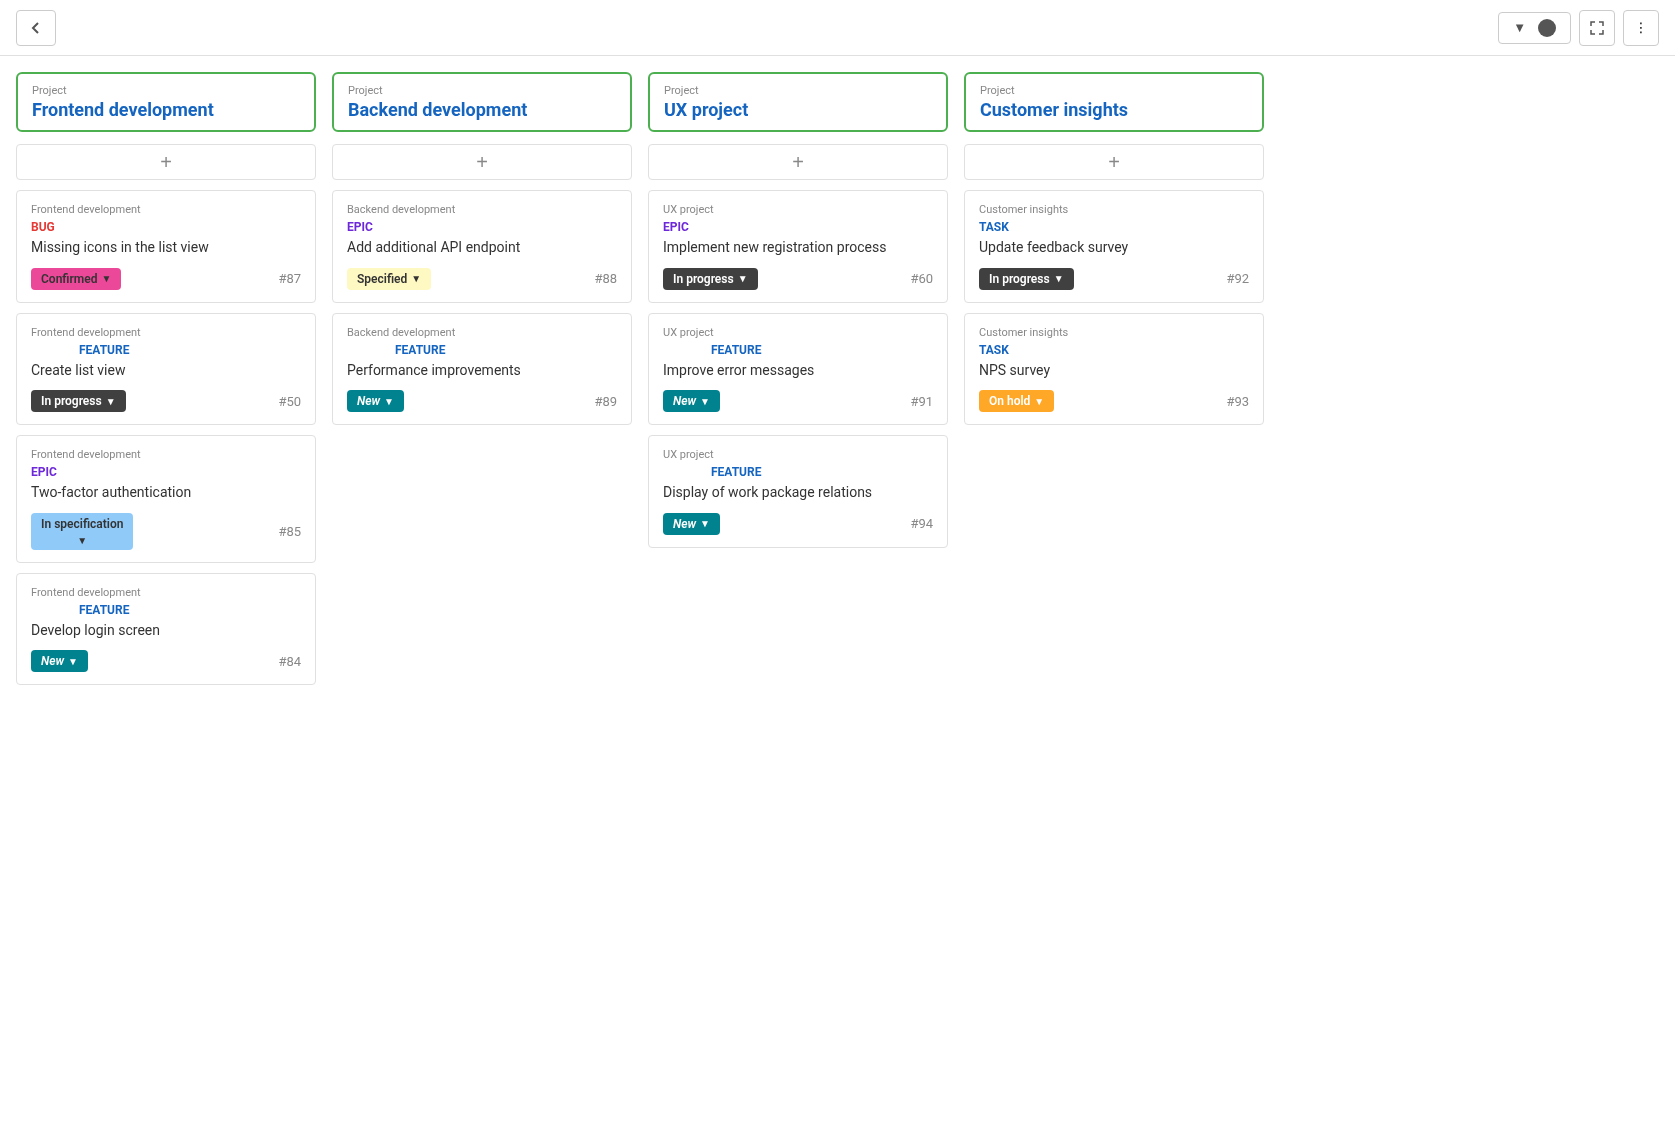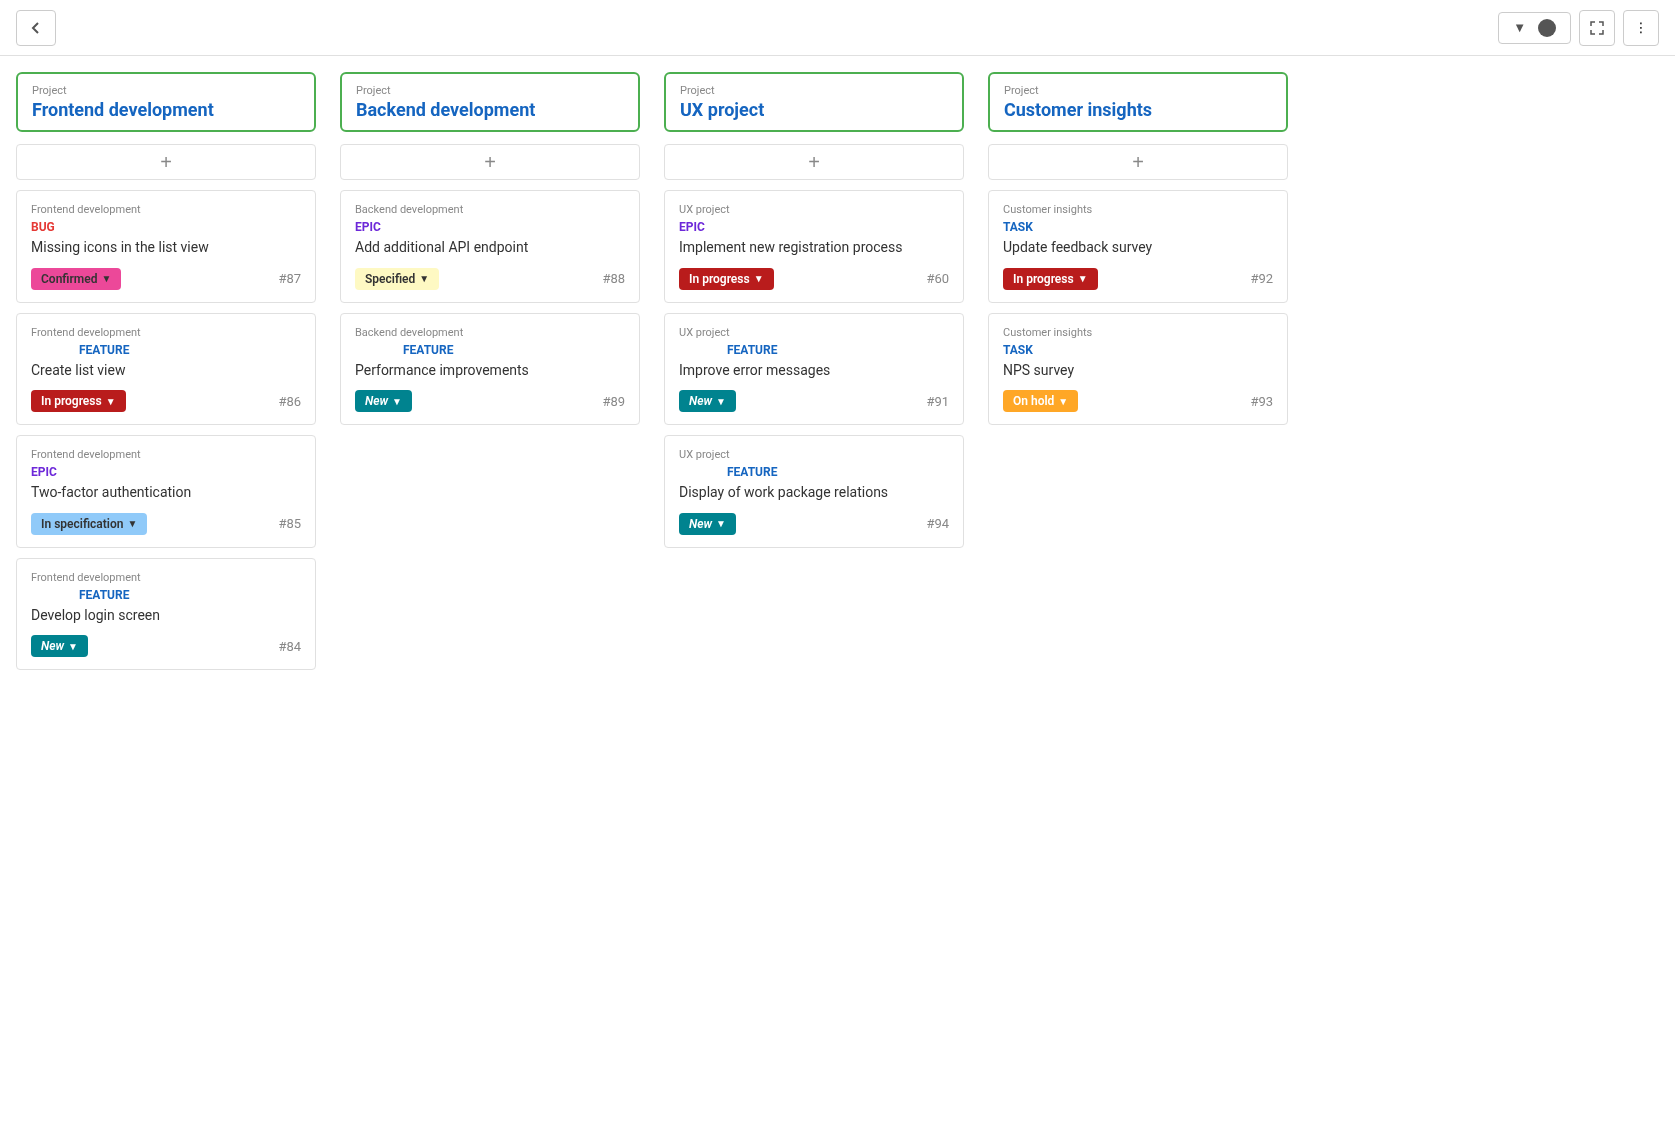--- a/index.html
+++ b/index.html
@@ -13,21 +13,21 @@
     .back-btn svg { width: 16px; height: 16px; }
     .header-title { font-size: 20px; font-weight: 600; color: #333; flex: 1; }
     .header-actions { display: flex; align-items: center; gap: 8px; }
     .filter-btn { display: flex; align-items: center; gap: 6px; padding: 6px 14px; border: 1px solid #ccc; border-radius: 4px; background: #fff; cursor: pointer; font-size: 13px; }
     .filter-icon { color: #555; }
     .filter-count { background: #555; color: #fff; border-radius: 50%; width: 18px; height: 18px; display: flex; align-items: center; justify-content: center; font-size: 11px; }
     .expand-btn, .more-btn { width: 36px; height: 36px; border: 1px solid #ccc; border-radius: 4px; background: #fff; cursor: pointer; display: flex; align-items: center; justify-content: center; }
 
     
     .board-wrapper { padding: 16px; overflow: auto; flex: 1; }
-    .board { display: flex; gap: 24px; }
+    .board { display: flex; gap: 16px; }
 
     
     .column { width: 300px; flex-shrink: 0; }
     .column-header { border: 2px solid #4caf50; border-radius: 6px; padding: 10px 14px; margin-bottom: 12px; background: #fff; }
     .column-header .project-label { font-size: 11px; color: #888; margin-bottom: 2px; }
     .column-header .project-name { font-size: 18px; font-weight: 700; color: #1565c0; }
 
     
     .add-btn { width: 100%; height: 36px; border: 1px solid #e0e0e0; border-radius: 4px; background: #fff; cursor: pointer; font-size: 20px; color: #888; display: flex; align-items: center; justify-content: center; margin-bottom: 10px; }
 
@@ -41,23 +41,23 @@
     .card-type.task { color: #1565c0; }
     .card-title { font-size: 14px; color: #333; margin-bottom: 10px; line-height: 1.4; }
     .card-footer { display: flex; align-items: center; justify-content: space-between; }
     .card-id { color: #888; font-size: 13px; }
 
     
     .status-badge { display: inline-flex; align-items: center; gap: 4px; padding: 4px 10px; border-radius: 4px; font-size: 12px; font-weight: 600; color: #fff; cursor: pointer; }
     .status-badge .dropdown-arrow { font-size: 10px; }
     .status-confirmed { background: #ec4899; color: #333; text-align: center; }
     .status-specified { background: #fef9c3; color: #333; justify-content: space-between; }
-    .status-in-progress { background: #b91c1c; color: #fff; justify-content: space-between; }
+    .status-in-progress { background: #404040; color: #fff; justify-content: space-between; }
     .status-new { background: #00838f; color: #fff; font-style: italic; }
-    .status-in-specification { background: #90caf9; color: #333; }
+    .status-in-specification { background: #90caf9; color: #333; flex-direction: column; }
     .status-on-hold { background: #ffa726; color: #fff; }
   </style>
 </head>
 <body>
 
 <div class="app-container">
 
   <div class="header">
     <button class="back-btn">
       <svg viewBox="0 0 16 16" fill="none" stroke="#555" stroke-width="2">
@@ -104,21 +104,21 @@
     </div>
           <div class="card">
       <div class="card-project">Frontend development</div>
       <div class="card-type feature">FEATURE</div>
       <div class="card-title">Create list view</div>
       <div class="card-footer">
         <span class="status-badge status-in-progress">
           <span>In progress</span>
           <span class="dropdown-arrow">▼</span>
         </span>
-        <span class="card-id">#86</span>
+        <span class="card-id">#50</span>
       </div>
     </div>
           <div class="card">
       <div class="card-project">Frontend development</div>
       <div class="card-type epic">EPIC</div>
       <div class="card-title">Two-factor authentication</div>
       <div class="card-footer">
         <span class="status-badge status-in-specification">
           <span>In specification</span>
           <span class="dropdown-arrow">▼</span>

